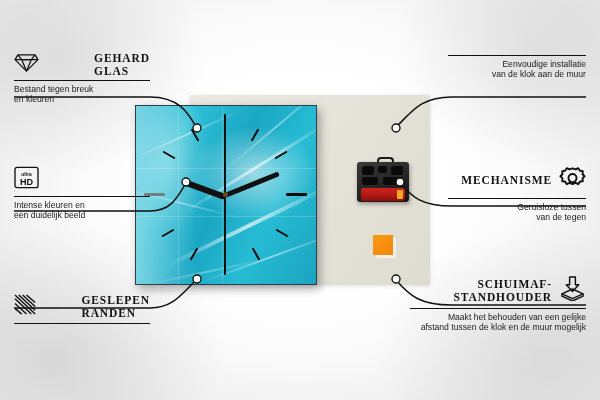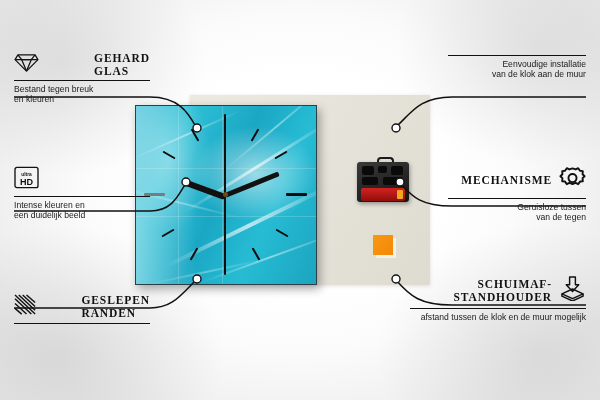--- a/index.html
+++ b/index.html
@@ -279,17 +279,18 @@
           <g fill="none" stroke="#111" stroke-width="1.5" stroke-linejoin="round">
             <path d="M11,1 h6 v8 h3.5 L14,16 L7.5,9 H11 Z"></path>
             <path d="M14,13.5 L25,18.5 L14,23.5 L3,18.5 Z"></path>
             <path d="M3,18.5 v2.5 L14,26 L25,21 v-2.5"></path>
           </g>
         </svg>
       </span>
     </div>
     <div class="rule"></div>
     <div class="desc">
+      <div>Maakt het behouden van een gelijke</div>
       <div>afstand tussen de klok en de muur mogelijk</div>
     </div>
   </div>
 
 </div>
 
 </body></html>

